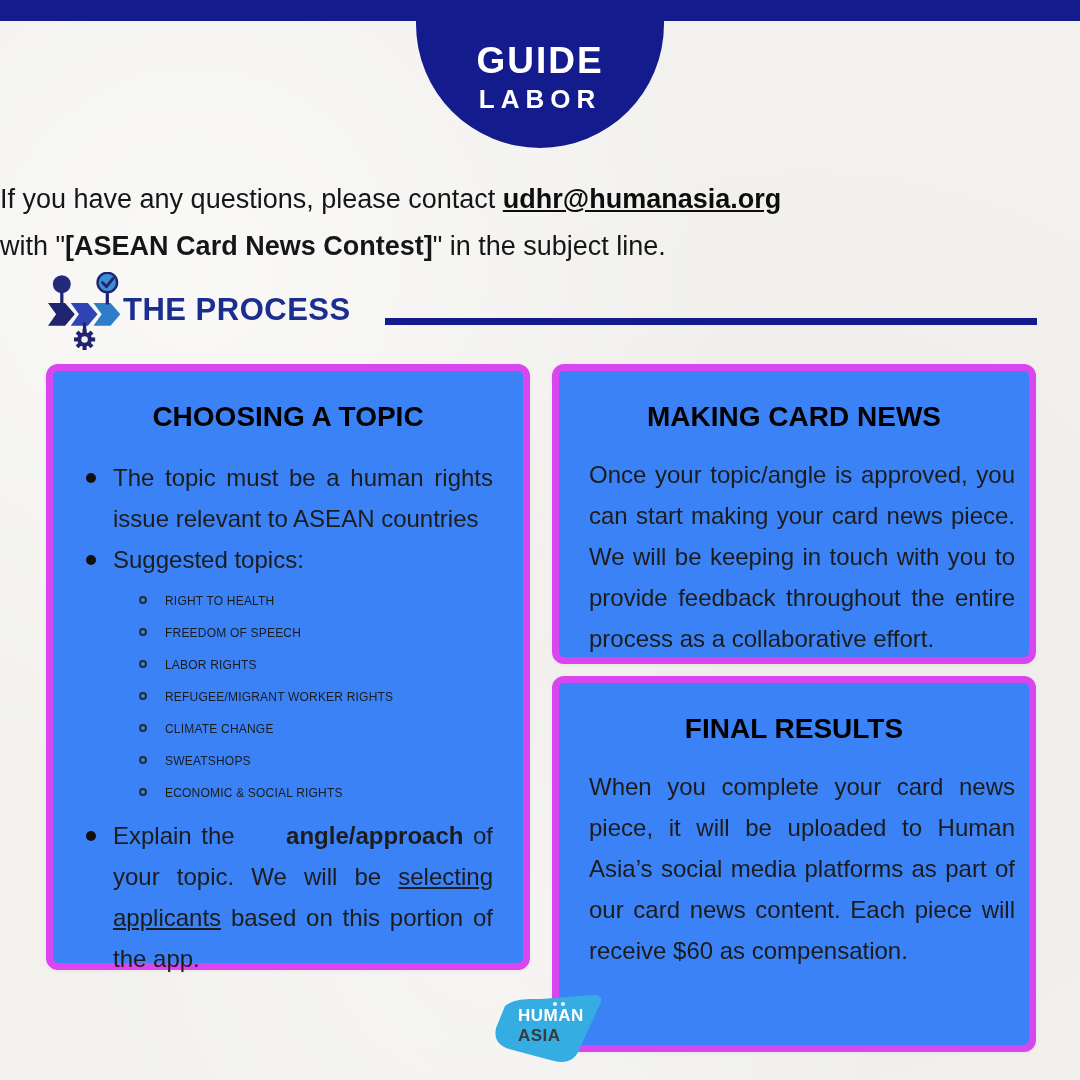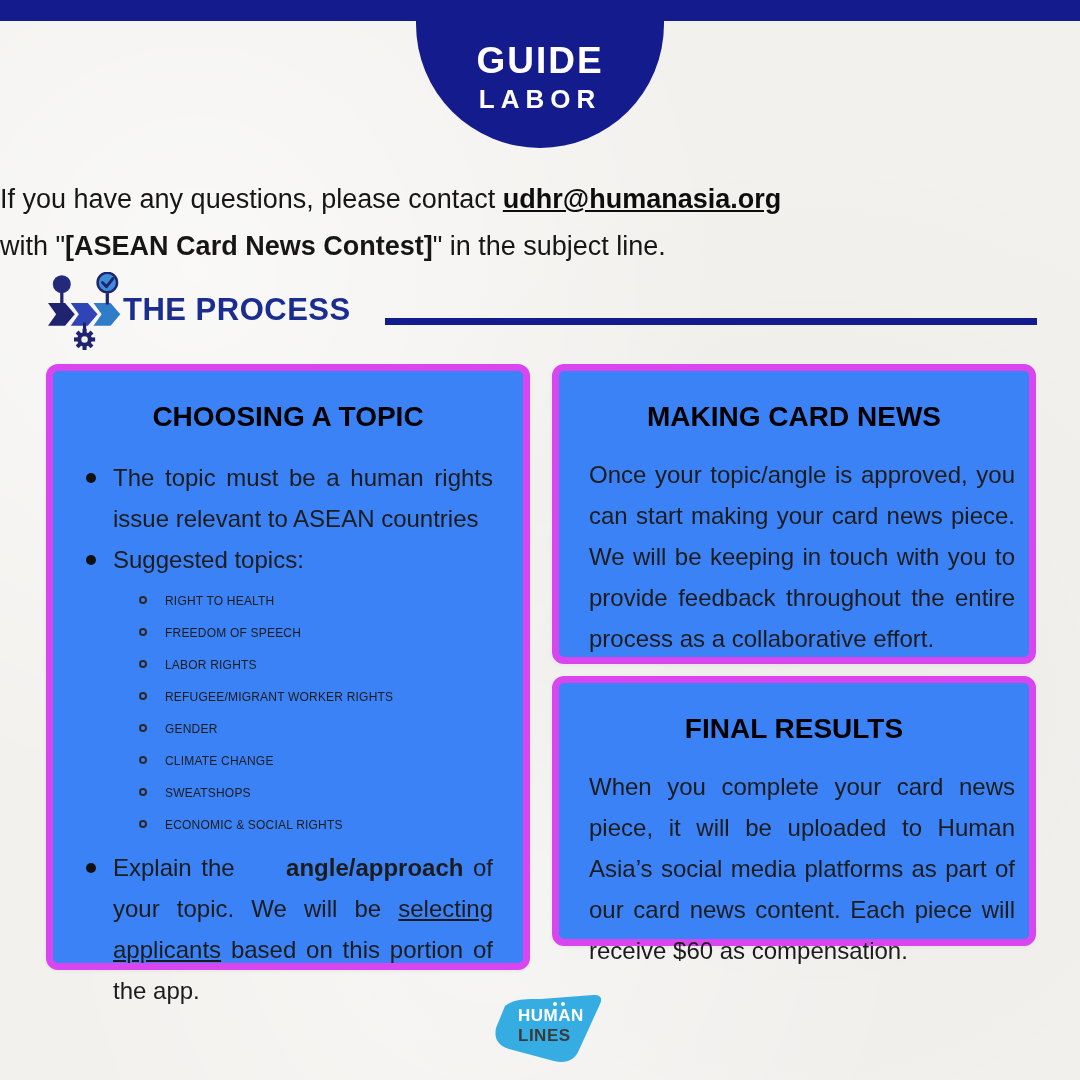--- a/index.html
+++ b/index.html
@@ -42,21 +42,21 @@
   }
   .divider{
     position:absolute;left:385px;top:50px;width:652px;height:7px;background:#141b8c;
   }
   .card{
     position:absolute;background:#3b82f6;border:7px solid #d946ef;border-radius:12px;
     box-shadow:0 1px 4px rgba(0,0,0,.05);color:#1c1c1c;box-sizing:border-box;
   }
   .card-left{left:46px;top:364px;width:484px;height:606px;}
   .card-top-right{left:552px;top:364px;width:484px;height:300px;}
-  .card-bottom-right{left:552px;top:676px;width:484px;height:270px;}
+  .card-bottom-right{left:552px;top:676px;width:484px;height:376px;}
   .card-title{
     margin-top:30px;text-align:center;font-size:28px;font-weight:bold;color:#000;
   }
   .card-body{
     margin:21px 14px 0 30px;font-size:24px;line-height:41px;text-align:justify;
   }
   ul{list-style:none;margin:0;padding:0;}
   .main-bullets{margin:24px 30px 0 32px;}
   .main-bullets > li{
     position:relative;padding-left:28px;font-size:24px;line-height:41px;
@@ -147,21 +147,20 @@
   <div class="card-title">CHOOSING A TOPIC</div>
   <ul class="main-bullets">
     <li>The topic must be a human rights issue relevant to ASEAN countries</li>
     <li>
       <span>Suggested topics:</span>
       <ul class="sub-bullets">
         <li>RIGHT TO HEALTH</li>
         <li>FREEDOM OF SPEECH</li>
         <li>LABOR RIGHTS</li>
         <li>REFUGEE/MIGRANT WORKER RIGHTS</li>
-        <li>GENDER</li>
         <li>CLIMATE CHANGE</li>
         <li>SWEATSHOPS</li>
         <li>ECONOMIC &amp; SOCIAL RIGHTS</li>
       </ul>
     </li>
     <li>
       <span>Explain the </span><span class="bold-inline">angle/approach</span><span> of your topic. We will be </span><span class="underline-inline">selecting applicants</span><span> based on this portion of the app.</span>
     </li>
   </ul>
 </div>
@@ -175,15 +174,15 @@
   <div class="card-title">FINAL RESULTS</div>
   <div class="card-body">When you complete your card news piece, it will be uploaded to Human Asia’s social media platforms as part of our card news content. Each piece will receive $60 as compensation.</div>
 </div>
 
 <div class="logo">
   <svg width="118" height="72" viewBox="0 0 118 72" xmlns="http://www.w3.org/2000/svg">
     <path d="M18,13 C28,5 42,6 54,6 L106,2 C113,1.5 116,5 113,11 L92,57 C88,67 79,71 67,68 L22,56 C10,52 7,45 9,35 Z" fill="#35ade2"></path>
   </svg>
   <div class="logo-text">
     <div class="logo-human"><span class="dots"></span><span>HUMAN</span></div>
-    <div class="logo-asia">LINES</div>
+    <div class="logo-asia">ASIA</div>
   </div>
 </div>
 
 </body></html>

